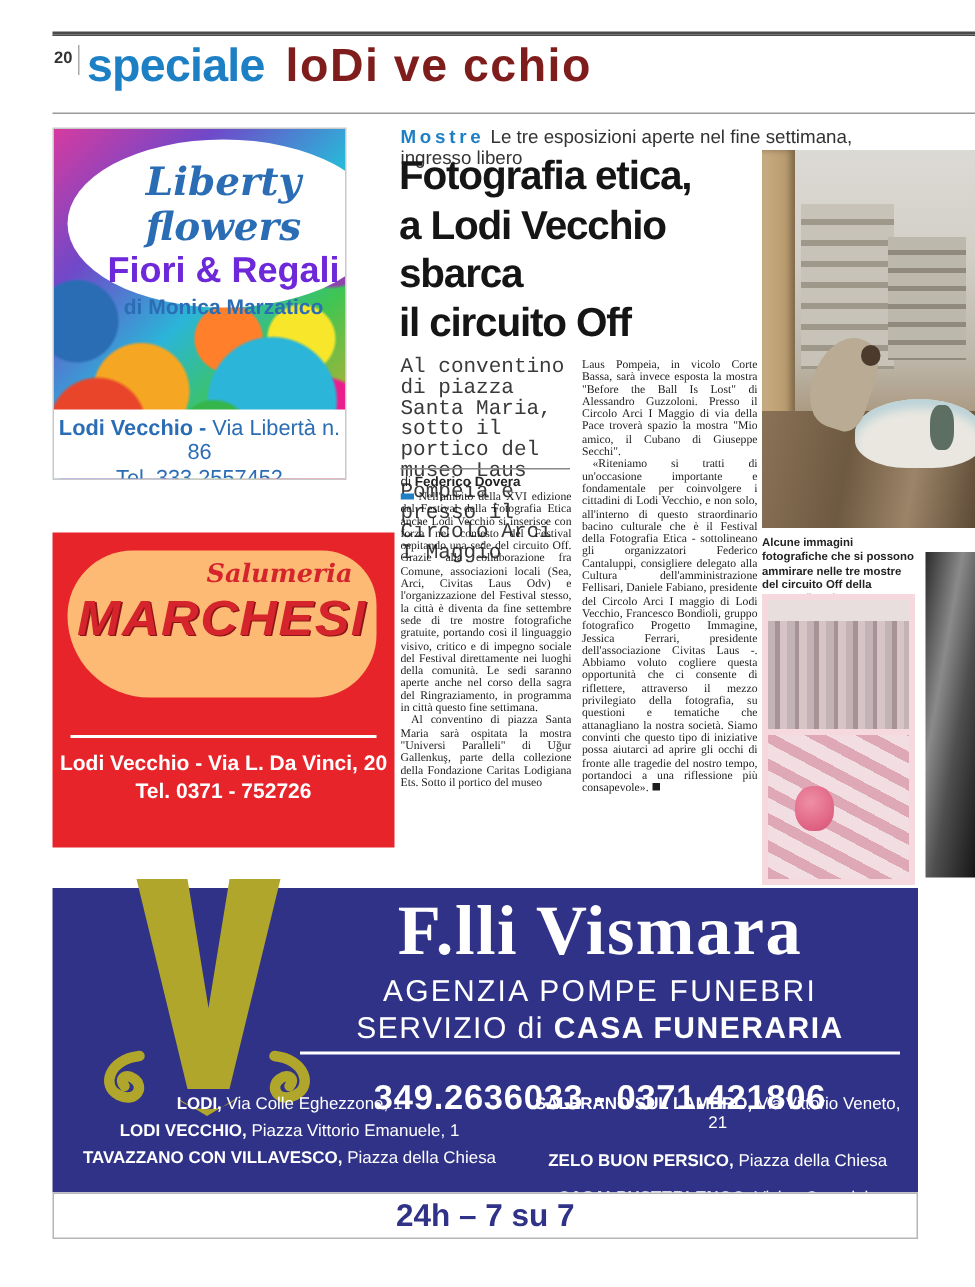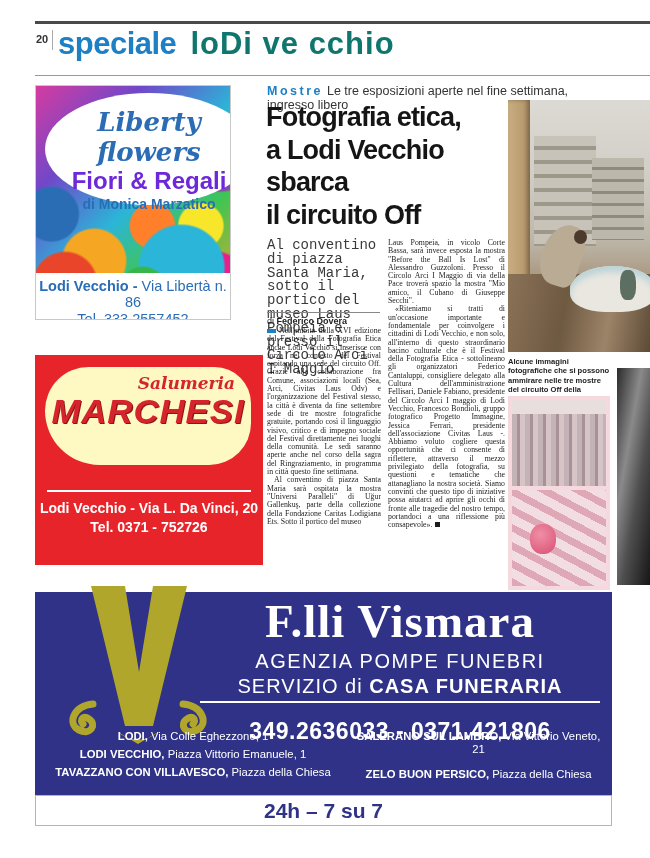--- a/index.html
+++ b/index.html
@@ -8,21 +8,21 @@
     position:relative; width:650px; height:858px; background:#fff;
     font-family:"Liberation Sans", sans-serif; overflow:hidden;
   }
   
   .top-rule { position:absolute; left:35px; right:0; top:21px; height:3px;
     border-top:2px solid #4a4a4a; border-bottom:1px solid #4a4a4a; }
   .pagenum { position:absolute; left:36px; top:33px; font-size:11px; font-weight:bold; color:#333; }
   .pagenum-div { position:absolute; left:52px; top:30px; width:1px; height:20px; background:#aaa; }
   .masthead { position:absolute; left:58px; top:26px; font-size:31px; font-weight:bold;
     letter-spacing:-0.5px; color:#1d7fc4; }
-  .masthead .sub { color:#0f766e; margin-left:14px; letter-spacing:1px; }
+  .masthead .sub { color:#7f1d1d; margin-left:14px; letter-spacing:1px; }
   .header-rule { position:absolute; left:35px; right:0; top:75px; height:1px; background:#999; }
 
   
   .ad-liberty { position:absolute; left:35px; top:85px; width:196px; height:235px;
     border:1px solid #c9c9c9; overflow:hidden;
     background:
       radial-gradient(circle at 15% 85%, #e8452a 0 12%, transparent 13%),
       radial-gradient(circle at 30% 75%, #f5a623 0 14%, transparent 15%),
       radial-gradient(circle at 22% 92%, #7b2ff7 0 16%, transparent 17%),
       radial-gradient(circle at 55% 88%, #35b54a 0 10%, transparent 11%),
@@ -42,21 +42,21 @@
   .liberty-line3 { font-size:14px; font-weight:bold; color:#2b6db5; margin-top:1px; }
   .liberty-footer { position:absolute; left:0; right:0; bottom:0; height:46px; background:#fff;
     text-align:center; color:#2b6db5; padding-top:5px; }
   .liberty-addr { font-size:14.5px; }
   .liberty-addr b { font-weight:bold; }
   .liberty-phone { font-size:14.5px; margin-top:1px; }
 
   .ad-marchesi { position:absolute; left:35px; top:355px; width:228px; height:210px;
     background:#e8242b; overflow:hidden; }
   .marchesi-blob { position:absolute; left:10px; top:12px; width:206px; height:98px;
-    background:#fef9c3; border-radius:48px 40px 46px 60px; }
+    background:#fdba74; border-radius:48px 40px 46px 60px; }
   .marchesi-script { position:absolute; right:16px; top:6px; font-family:"DejaVu Serif", serif;
     font-style:italic; font-weight:bold; font-size:17px; color:#d5242b; }
   .marchesi-name { position:absolute; left:8px; top:26px; width:190px; text-align:center;
     font-style:italic; font-weight:bold; font-size:33px; letter-spacing:1px; color:#d5242b;
     text-shadow:1px 1px 0 #8c1418; transform:scaleX(1.05); }
   .marchesi-rule { position:absolute; left:12px; right:12px; top:135px; height:2px; background:#fff; }
   .marchesi-addr { position:absolute; left:0; right:0; top:144px; text-align:center; color:#fff;
     font-weight:bold; font-size:14px; line-height:19px; }
 
   

